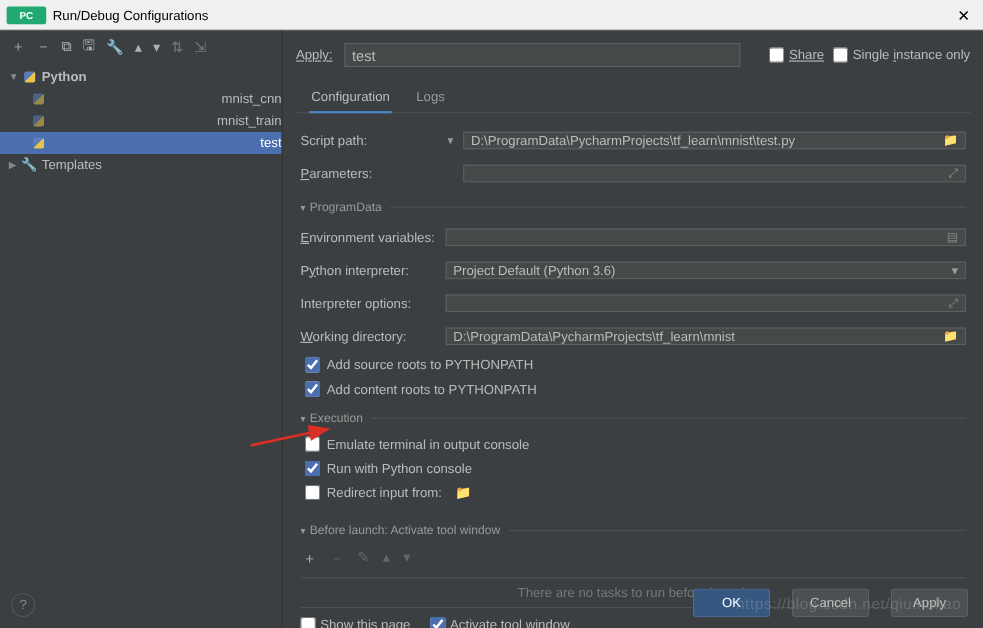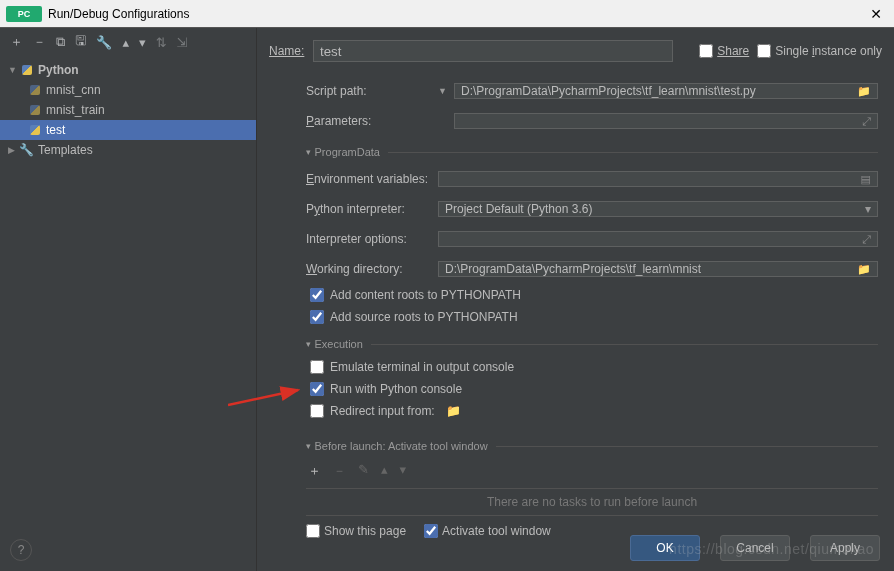--- a/index.html
+++ b/index.html
@@ -7,41 +7,41 @@
 .titlebar { height: 28px; background: #f0f0f0; color: #000; display: flex; align-items: center; padding: 0 6px; border-bottom: 1px solid #555; }
 .titlebar .icon { width: 36px; height: 16px; background: #21a96f; color: #fff; display: inline-flex; align-items: center; justify-content: center; font-size: 9px; font-weight: bold; border-radius: 2px; margin-right: 6px; }
 .titlebar .title { flex: 1; font-size: 12px; }
 .titlebar .close { font-size: 14px; cursor: pointer; padding: 0 6px; }
 .body { display: flex; height: 543px; background: #3c3f41; }
 .left { width: 257px; background: #3c3f41; display: flex; flex-direction: column; border-right: 1px solid #323232; }
 .toolbar { height: 28px; display: flex; align-items: center; gap: 10px; padding: 0 10px; color: #afb1b3; }
 .toolbar span { cursor: pointer; font-size: 13px; }
 .tree { flex: 1; padding: 4px 0; overflow: auto; }
 .tree-row { display: flex; align-items: center; height: 20px; padding-left: 8px; cursor: pointer; }
-.tree-row.lvl1 { padding-left: 28px; }
+.tree-row.lvl1 { padding-left: 28px; justify-content: space-between; }
 .tree-row.selected { background: #4b6eaf; color: #fff; }
 .tree-row .arrow { width: 12px; font-size: 9px; color: #888; }
 .tree-row .picon { width: 14px; height: 14px; margin-right: 4px; display: inline-flex; align-items: center; justify-content: center; }
 .tree-row .picon.py::before { content: ""; width: 10px; height: 10px; background: linear-gradient(135deg,#5a7fb8 50%, #e6c44f 50%); border-radius: 2px; display: block; }
 .tree-row .picon.dim::before { opacity: 0.55; }
 .tree-row .picon.wrench { color: #888; }
 .tree-row .label.bold { font-weight: bold; }
 .help { position: absolute; left: 10px; bottom: 10px; width: 22px; height: 22px; border-radius: 50%; border: 1px solid #555; color: #888; display: flex; align-items: center; justify-content: center; cursor: pointer; }
 .right { flex: 1; display: flex; flex-direction: column; padding: 8px 12px 0 12px; position: relative; }
 .topline { display: flex; align-items: center; height: 30px; gap: 8px; }
 .lblName { width: 36px; text-decoration: underline; text-decoration-color: #bbbbbb; }
 .name-input { flex: 0 0 360px; background: #45494a; border: 1px solid #5e6060; color: #bbb; height: 22px; padding: 0 6px; }
 .spacer { flex: 1; }
 .chk { display: flex; align-items: center; gap: 4px; cursor: pointer; }
 .chk input { width: 14px; height: 14px; accent-color: #4b6eaf; }
 .under { text-decoration: underline; }
 .tabs { display: flex; gap: 20px; margin-top: 10px; padding-left: 12px; border-bottom: 1px solid #515151; }
 .tab { padding: 6px 2px; cursor: pointer; color: #999; }
 .tab.active { color: #bbbbbb; border-bottom: 2px solid #4a88c7; margin-bottom: -1px; }
-.form { padding: 10px 4px 17px 4px; overflow: auto; margin-left: 33px; }
+.form { padding: 10px 4px 17px 4px; overflow: auto; }
 .row { display: flex; align-items: center; min-height: 30px; }
 .row .flabel { width: 132px; color: #bbb; }
 .row .dd { width: 10px; font-size: 9px; color: #999; margin-right: 6px; }
 .row .field { flex: 1; height: 16px; background: #45494a; border: 1px solid #5e6060; color: #bbb; padding: 0 6px; display: flex; align-items: center; position: relative; }
 .row .field .ficon { position: absolute; right: 6px; color: #888; font-size: 11px; }
 .row .field.select::after { content: "▾"; position: absolute; right: 6px; color: #999; }
 .section { display: flex; align-items: center; margin: 10px 0 6px 0; font-size: 11px; color: #999; }
 .section::before { content: "▾"; margin-right: 4px; font-size: 9px; }
 .section::after { content: ""; flex: 1; height: 1px; background: #515151; margin-left: 8px; }
 .chkrow { display: flex; align-items: center; height: 22px; gap: 6px; padding-left: 4px; }
@@ -99,33 +99,37 @@
       <div class="tree-row">
         <span class="arrow">▶</span>
         <span class="picon wrench">🔧</span>
         <span class="label">Templates</span>
       </div>
     </div>
   </div>
 
   <div class="right">
     <div class="topline">
-      <span class="lblName">Name:</span>
+      <span class="lblName">Apply:</span>
       <input class="name-input" value="test" style="">
       <span class="spacer"></span>
       <label class="chk">
           <input type="checkbox" style="">
           <span class="under">Share</span>
         </label>
       <label class="chk">
           <input type="checkbox" style="">
           <span>Single <span class="under">i</span>nstance only</span>
         </label>
     </div>
 
+    <div class="tabs">
+      <div class="tab active">Configuration</div>
+      <div class="tab">Logs</div>
+    </div>
 
     <div class="form">
       <div class="row">
         <span class="flabel">Script path:</span>
         <span class="dd">▼</span>
         <div class="field">
             <span>D:\ProgramData\PycharmProjects\tf_learn\mnist\test.py</span>
             <span class="ficon">📁</span>
           </div>
       </div>
@@ -159,25 +163,25 @@
       <div class="row">
         <span class="flabel"><span class="under">W</span>orking directory:</span>
         <div class="field">
             <span>D:\ProgramData\PycharmProjects\tf_learn\mnist</span>
             <span class="ficon">📁</span>
           </div>
       </div>
 
       <div class="chkrow">
           <input type="checkbox" checked="" style="">
+          <span>Add source roots to PYTHONPATH</span>
+        </div>
+      <div class="chkrow">
+          <input type="checkbox" checked="" style="">
           <span>Add content roots to PYTHONPATH</span>
-        </div>
-      <div class="chkrow">
-          <input type="checkbox" checked="" style="">
-          <span>Add source roots to PYTHONPATH</span>
         </div>
 
       <div class="section">Execution</div>
       <div class="chkrow">
           <input type="checkbox" style="">
           <span>Emulate terminal in output console</span>
         </div>
       <div class="chkrow">
           <input type="checkbox" checked="" style="">
           <span>Run with Python console</span>

